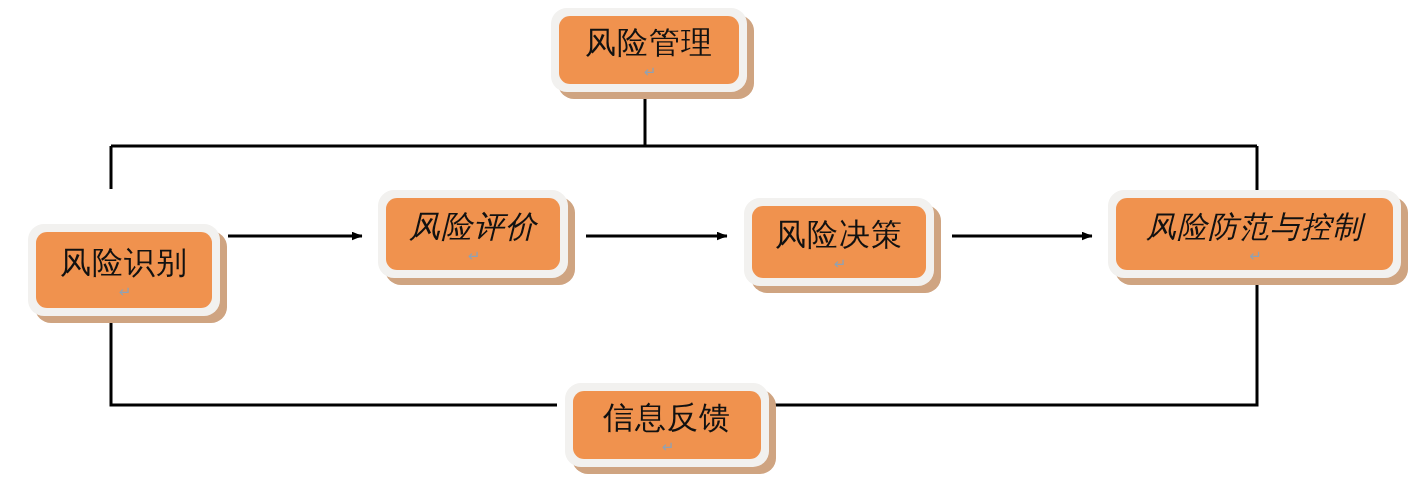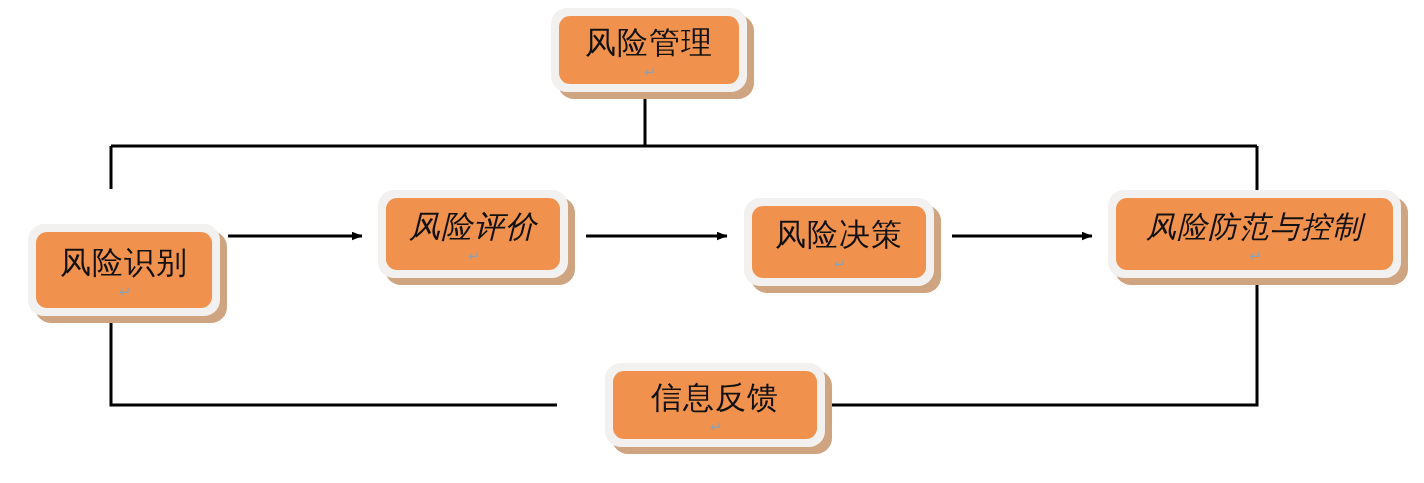--- a/index.html
+++ b/index.html
@@ -74,21 +74,21 @@
     top: 7px;
     font-family: "DejaVu Sans", sans-serif;
   }
 
   
   #node-risk-management { left: 551px; top: 8px;   width: 196px; height: 84px; }
   #node-risk-identification { left: 28px;  top: 188px; width: 192px; height: 92px; margin-top: 36px; }
   #node-risk-evaluation     { left: 378px; top: 190px; width: 190px; height: 88px; font-style: italic; }
   #node-risk-decision       { left: 744px; top: 198px; width: 190px; height: 88px; }
   #node-risk-prevention     { left: 1108px;top: 190px; width: 293px; height: 88px; font-style: italic; }
-  #node-information-feedback{ left: 565px; top: 363px; width: 220px; height: 84px; margin-left: 40px; }
+  #node-information-feedback{ left: 565px; top: 383px; width: 204px; height: 84px; }
 
   #node-risk-prevention .node-label { font-size: 30px; }
 </style>
 </head>
 <body>
 
 <div id="diagram-canvas">
 
   <svg id="connectors" viewBox="0 0 1424 483" width="1424" height="483" xmlns="http://www.w3.org/2000/svg">
     <defs>

